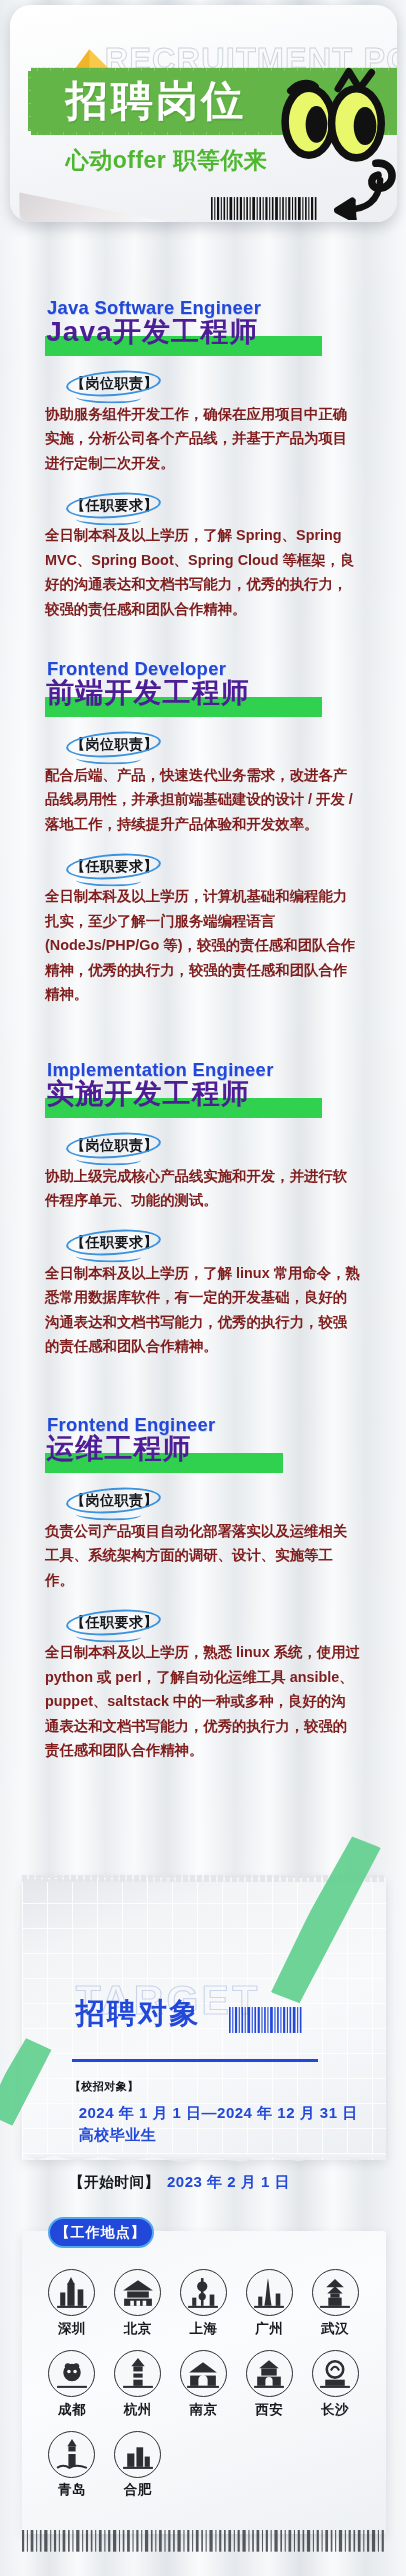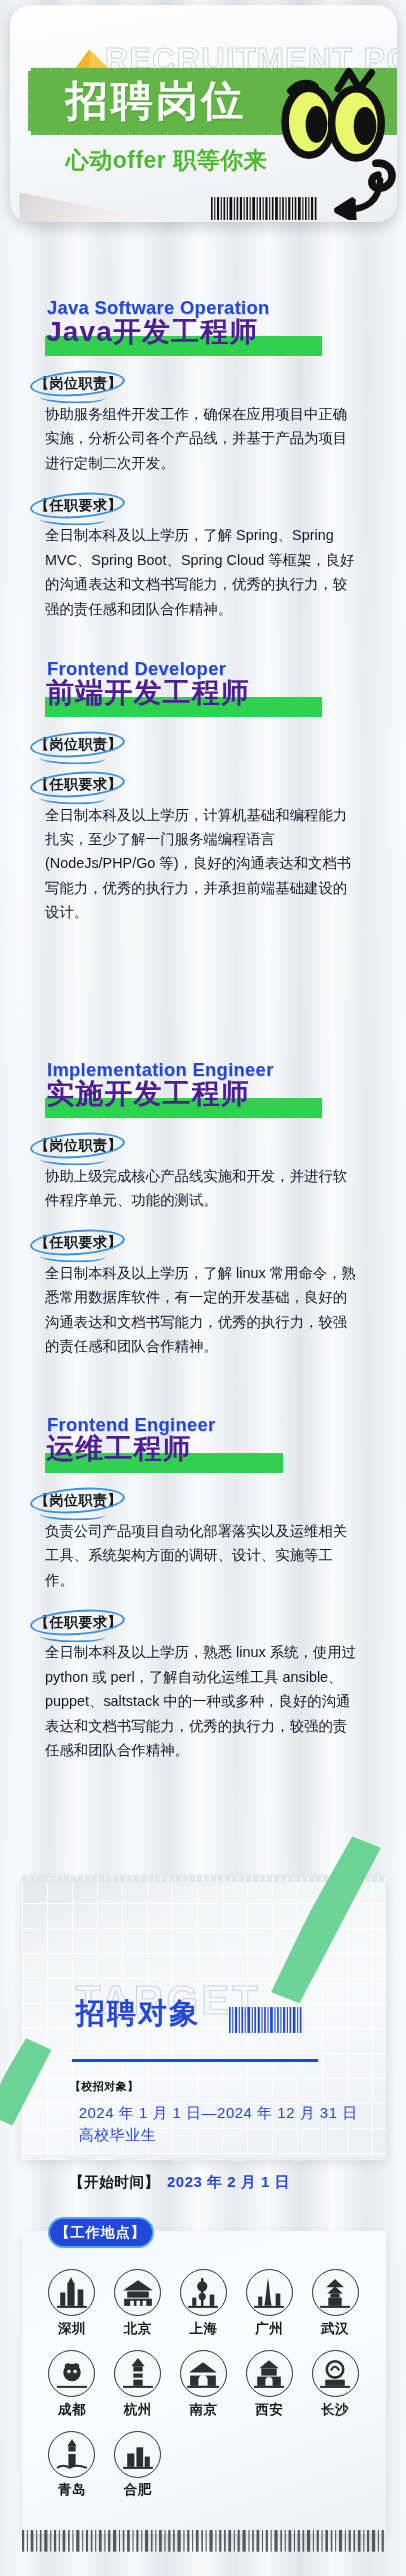--- a/index.html
+++ b/index.html
@@ -113,36 +113,36 @@
   .job-cn-bar{
     position:absolute;left:2.2px;top:19.5px;width:277px;height:19.5px;
     background:#2fd14f;
   }
   .job-cn{
     position:absolute;left:3.2px;top:-2.2px;
     font-size:28px;line-height:34px;font-weight:bold;color:#4c1d95;
     letter-spacing:1.1px;white-space:nowrap;
   }
   .sec-head{
-    position:relative;display:inline-block;margin-left:35px;
+    position:relative;display:inline-block;margin-left:71px;
     font-size:14px;font-weight:bold;color:#14181c;letter-spacing:0.5px;
   }
   .sec-head .circ{
     position:absolute;left:-5.4px;top:-4.3px;width:95px;height:25px;
     border:2.2px solid #3b93e0;border-radius:50%;
     transform:rotate(-4deg);
   }
   .sec-head .circ::after{
     content:"";position:absolute;left:6.5px;top:18.4px;width:65px;height:9.7px;
     border-bottom:2.2px solid #3b93e0;border-radius:50%;
     transform:rotate(5deg);
   }
   .body-text{
     margin:8.7px 45px 0 45px;width:315px;
-    font-size:14.4px;line-height:24.4px;color:#0f172a;font-weight:normal;
+    font-size:14.4px;line-height:24.4px;color:#7f1d1d;font-weight:bold;
     letter-spacing:0px;text-align:left;
   }
   
   #targetcard{
     position:absolute;left:21.7px;top:1878px;width:364px;height:282px;
     background:linear-gradient(160deg,#e4e7ea 0%,#f2f4f6 20%,#f8f9fb 55%,#eceff2 100%);
     box-shadow:0 3.2px 9.7px rgba(40,60,80,.12);
   }
   #targetgrid{
     position:absolute;inset:0;
@@ -181,21 +181,21 @@
   }
   #greentape2{
     position:absolute;left:-18.4px;top:160px;width:31px;height:87px;
     background:#61cf8e;transform:rotate(28deg);opacity:.92;
     clip-path:polygon(6% 2%,96% 0,100% 98%,10% 100%,0 50%);
   }
   .tgt-label{
     position:absolute;font-size:11px;font-weight:bold;color:#14181c;letter-spacing:0.5px;
   }
   .tgt-val{
-    position:absolute;font-size:15px;font-weight:normal;color:#2148d8;letter-spacing:0.5px;
+    position:absolute;font-size:15px;font-weight:bold;color:#2148d8;letter-spacing:0.5px;
   }
   
   #loccard{
     position:absolute;left:21.7px;top:2161px;width:364px;height:347px;
     background:linear-gradient(160deg,#f4f6f8 0%,#fbfcfd 40%,#eef1f4 100%);
     border-radius:3.2px;
     box-shadow:0 3.2px 9.7px rgba(40,60,80,.10);
   }
   #locbadge{
     position:absolute;left:26px;top:-14px;width:106px;height:31px;
@@ -300,21 +300,21 @@
 
   <svg style="position:absolute;left:324px;top:172px;width:51px;height:43px" viewBox="0 0 95 80">
     <path d="M86,6 C84,44 60,62 22,60 L34,44 L6,62 L36,78 L24,62" stroke="#111" stroke-width="12" fill="none" stroke-linejoin="round" stroke-linecap="round"></path>
     <polygon points="6,62 40,42 42,80" fill="#111"></polygon>
   </svg>
 
   <div id="curl"></div>
 </div>
 
 <div class="job" style="top:297px">
-  <div class="job-en">Java Software Operation</div>
+  <div class="job-en">Java Software Engineer</div>
   <div class="job-cn-wrap">
     <div class="job-cn-bar"></div>
     <div class="job-cn">Java开发工程师</div>
   </div>
   <div style="height:18.4px"></div>
   <div class="sec-head">
     <span class="circ"></span>
     <span>【岗位职责】</span>
   </div>
   <div class="body-text">协助服务组件开发工作，确保在应用项目中正确实施，分析公司各个产品线，并基于产品为项目进行定制二次开发。</div>
@@ -330,26 +330,27 @@
   <div class="job-en">Frontend Developer</div>
   <div class="job-cn-wrap">
     <div class="job-cn-bar"></div>
     <div class="job-cn">前端开发工程师</div>
   </div>
   <div style="height:18.4px"></div>
   <div class="sec-head">
     <span class="circ"></span>
     <span>【岗位职责】</span>
   </div>
+  <div class="body-text">配合后端、产品，快速迭代业务需求，改进各产品线易用性，并承担前端基础建设的设计 / 开发 / 落地工作，持续提升产品体验和开发效率。</div>
   <div style="height:21.7px"></div>
   <div class="sec-head">
     <span class="circ"></span>
     <span>【任职要求】</span>
   </div>
-  <div class="body-text">全日制本科及以上学历，计算机基础和编程能力扎实，至少了解一门服务端编程语言(NodeJs/PHP/Go 等)，良好的沟通表达和文档书写能力，优秀的执行力，并承担前端基础建设的设计。</div>
+  <div class="body-text">全日制本科及以上学历，计算机基础和编程能力扎实，至少了解一门服务端编程语言(NodeJs/PHP/Go 等)，较强的责任感和团队合作精神，优秀的执行力，较强的责任感和团队合作精神。</div>
 </div>
 
 <div class="job" style="top:1059px">
   <div class="job-en">Implementation Engineer</div>
   <div class="job-cn-wrap">
     <div class="job-cn-bar"></div>
     <div class="job-cn">实施开发工程师</div>
   </div>
   <div style="height:18.4px"></div>
   <div class="sec-head">

